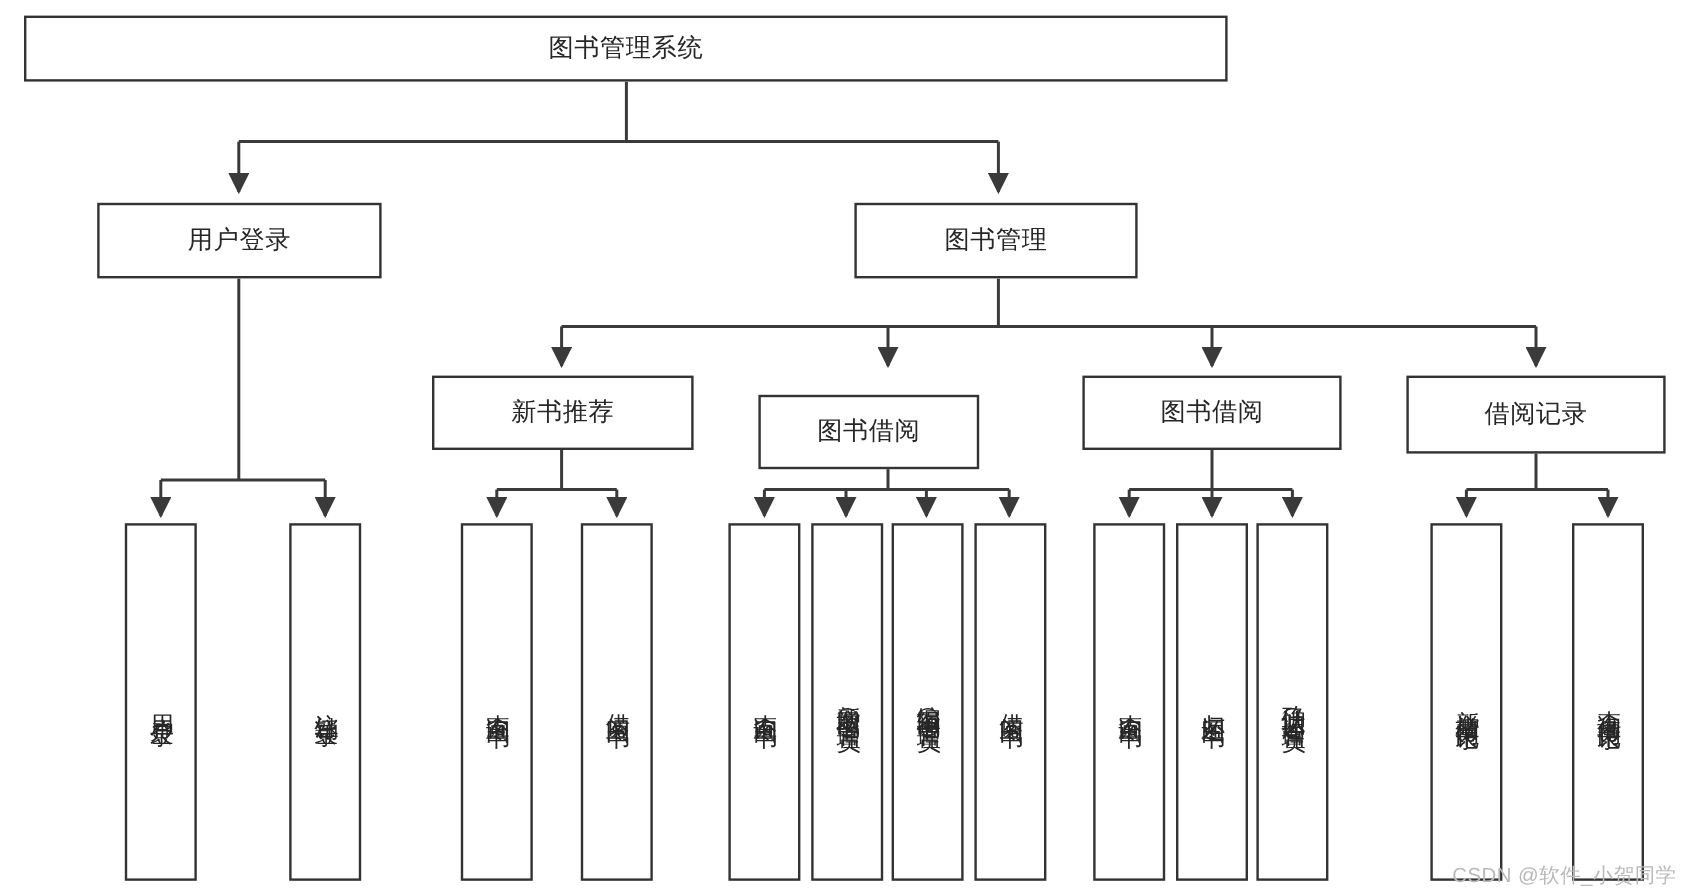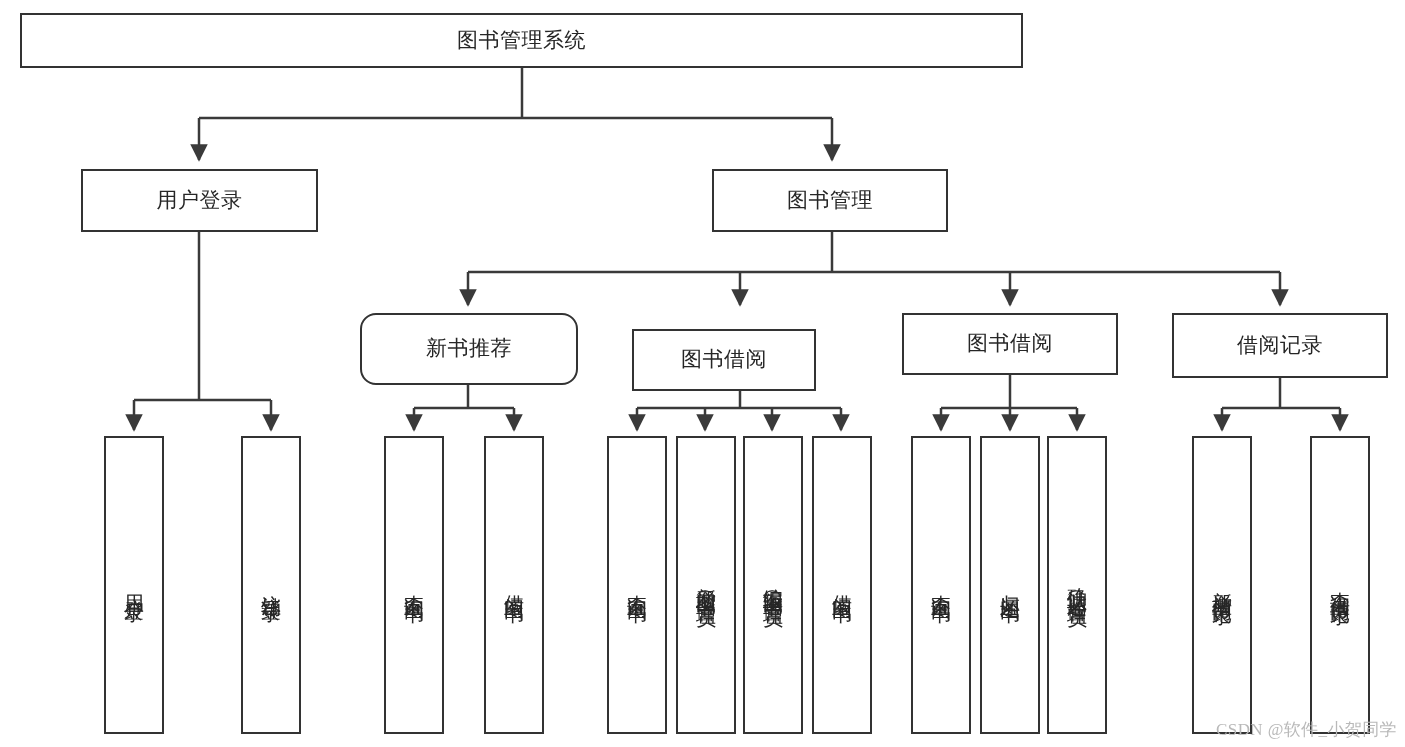--- a/index.html
+++ b/index.html
@@ -11,21 +11,20 @@
     width: 1405px;
     height: 747px;
     font-family: "Liberation Sans", "DejaVu Sans", sans-serif;
     overflow: hidden;
     position: relative;
   }
   #diagram-root {
     position: relative;
     width: 1405px;
     height: 747px;
-    font-family: Liberation Serif, serif;
   }
   svg.wires {
     position: absolute;
     left: 0;
     top: 0;
     width: 1405px;
     height: 747px;
     pointer-events: none;
   }
   .node {
@@ -129,21 +128,21 @@
     <span class="node-label">图书管理系统</span>
   </div>
 
   <div class="node" style="left:81px; top:169px; width:237px; height:63px;">
     <span class="node-label">用户登录</span>
   </div>
   <div class="node" style="left:712px; top:169px; width:236px; height:63px;text-align:right;">
     <span class="node-label">图书管理</span>
   </div>
 
-  <div class="node" style="left:360px; top:313px; width:218px; height:72px;border-radius:16px;">
+  <div class="node" style="left:360px; top:313px; width:218px; height:62px;">
     <span class="node-label">新书推荐</span>
   </div>
   <div class="node" style="left:632px; top:329px; width:184px; height:62px;">
     <span class="node-label">图书借阅</span>
   </div>
   <div class="node" style="left:902px; top:313px; width:216px; height:62px;">
     <span class="node-label">图书借阅</span>
   </div>
   <div class="node" style="left:1172px; top:313px; width:216px; height:65px;">
     <span class="node-label">借阅记录</span>

